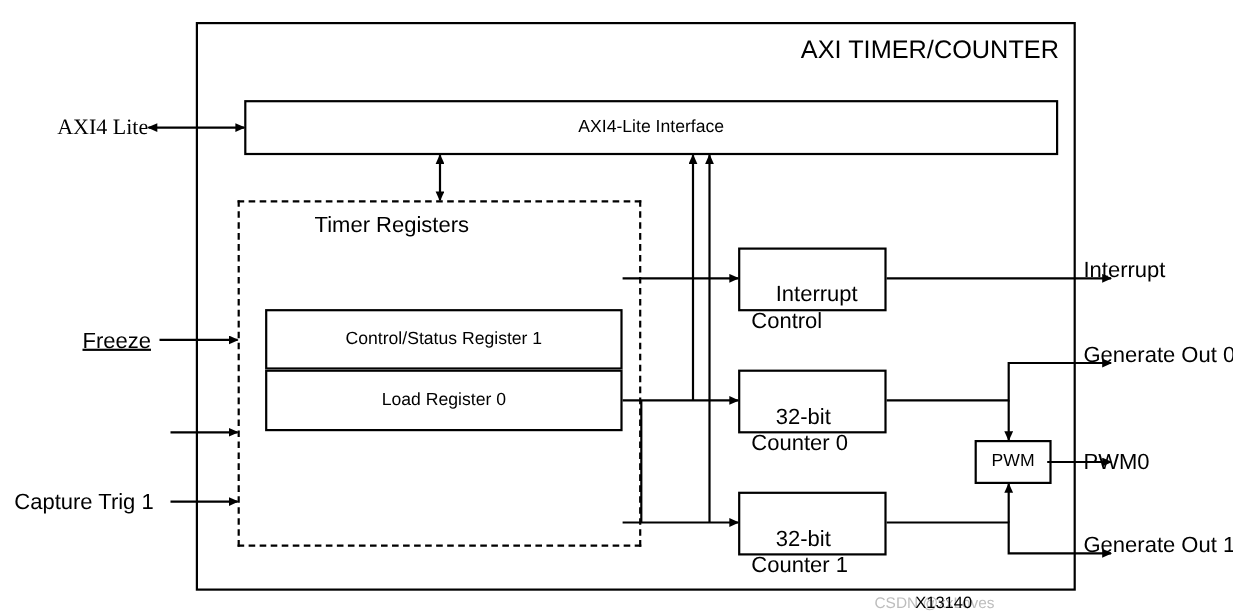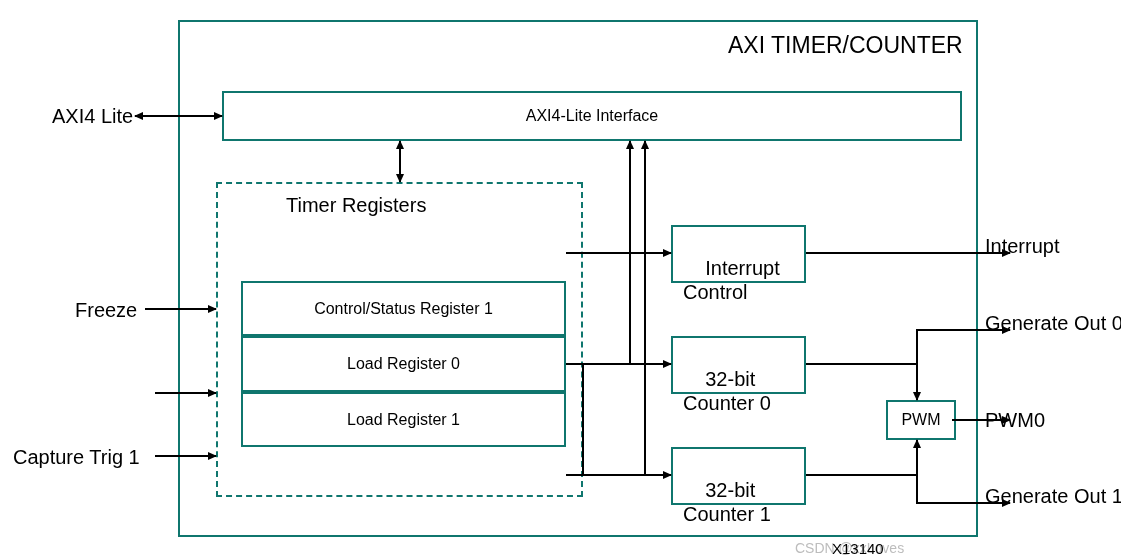--- a/index.html
+++ b/index.html
@@ -11,21 +11,21 @@
     font-family: Arial, Helvetica, sans-serif;
     color: #000;
   }
   .stage {
     position: relative;
     width: 973px;
     height: 560px;
   }
   .box {
     position: absolute;
-    border: 2px solid #0f766e;
+    border: 2px solid #000000;
     box-sizing: border-box;
     background: #fff;
   }
   .dashed {
     border-style: dashed;
   }
   .label {
     position: absolute;
     font-size: 20px;
     line-height: 1.2;
@@ -68,45 +68,42 @@
 
   <div class="box dashed" style="left:216px; top:182px; width:367px; height:315px;"></div>
   <div class="label" style="left:286px; top:193px;">Timer Registers</div>
 
   <div class="box center-label" style="left:241px; top:281px; width:325px; height:55px;">
     <span>Control/Status Register 1</span>
   </div>
   <div class="box center-label" style="left:241px; top:336px; width:325px; height:56px;">
     <span>Load Register 0</span>
   </div>
-  <div class="box center-label" style="left:241px; top:392px; width:325px; height:55px;">
-    <span>Load Register 1</span>
-  </div>
 
   <div class="box" style="left:671px; top:225px; width:135px; height:58px; padding:5px 10px; font-size:20px; line-height:1.2; white-space:pre;">
     <span>Interrupt
 Control</span>
   </div>
 
   <div class="box" style="left:671px; top:336px; width:135px; height:58px; padding:5px 10px; font-size:20px; line-height:1.2; white-space:pre;">
     <span>32-bit
 Counter 0</span>
   </div>
 
   <div class="box" style="left:671px; top:447px; width:135px; height:58px; padding:5px 10px; font-size:20px; line-height:1.2; white-space:pre;">
     <span>32-bit
 Counter 1</span>
   </div>
 
   <div class="box center-label" style="left:886px; top:400px; width:70px; height:40px;">
     <span>PWM</span>
   </div>
 
-  <div class="label" style="left:52px; top:104px;">AXI4 Lite</div>
-  <div class="label" style="left:75px; top:298px;">Freeze</div>
+  <div class="label" style="left:52px; top:104px;font-family:Liberation Serif, serif;">AXI4 Lite</div>
+  <div class="label" style="left:75px; top:298px;text-decoration:underline;">Freeze</div>
   <div class="label" style="left:13px; top:445px;">Capture Trig 1</div>
   <div class="label" style="left:985px; top:234px;">Interrupt</div>
   <div class="label" style="left:985px; top:311px;">Generate Out 0</div>
   <div class="label" style="left:985px; top:408px;">PWM0</div>
   <div class="label" style="left:985px; top:484px;">Generate Out 1</div>
 
   <div class="watermark" style="left:795px; top:540px;">
     <span>CSDN @xxLoves</span>
   </div>
   <div class="label small" style="left:832px; top:540px; color:#000;">X13140</div>

